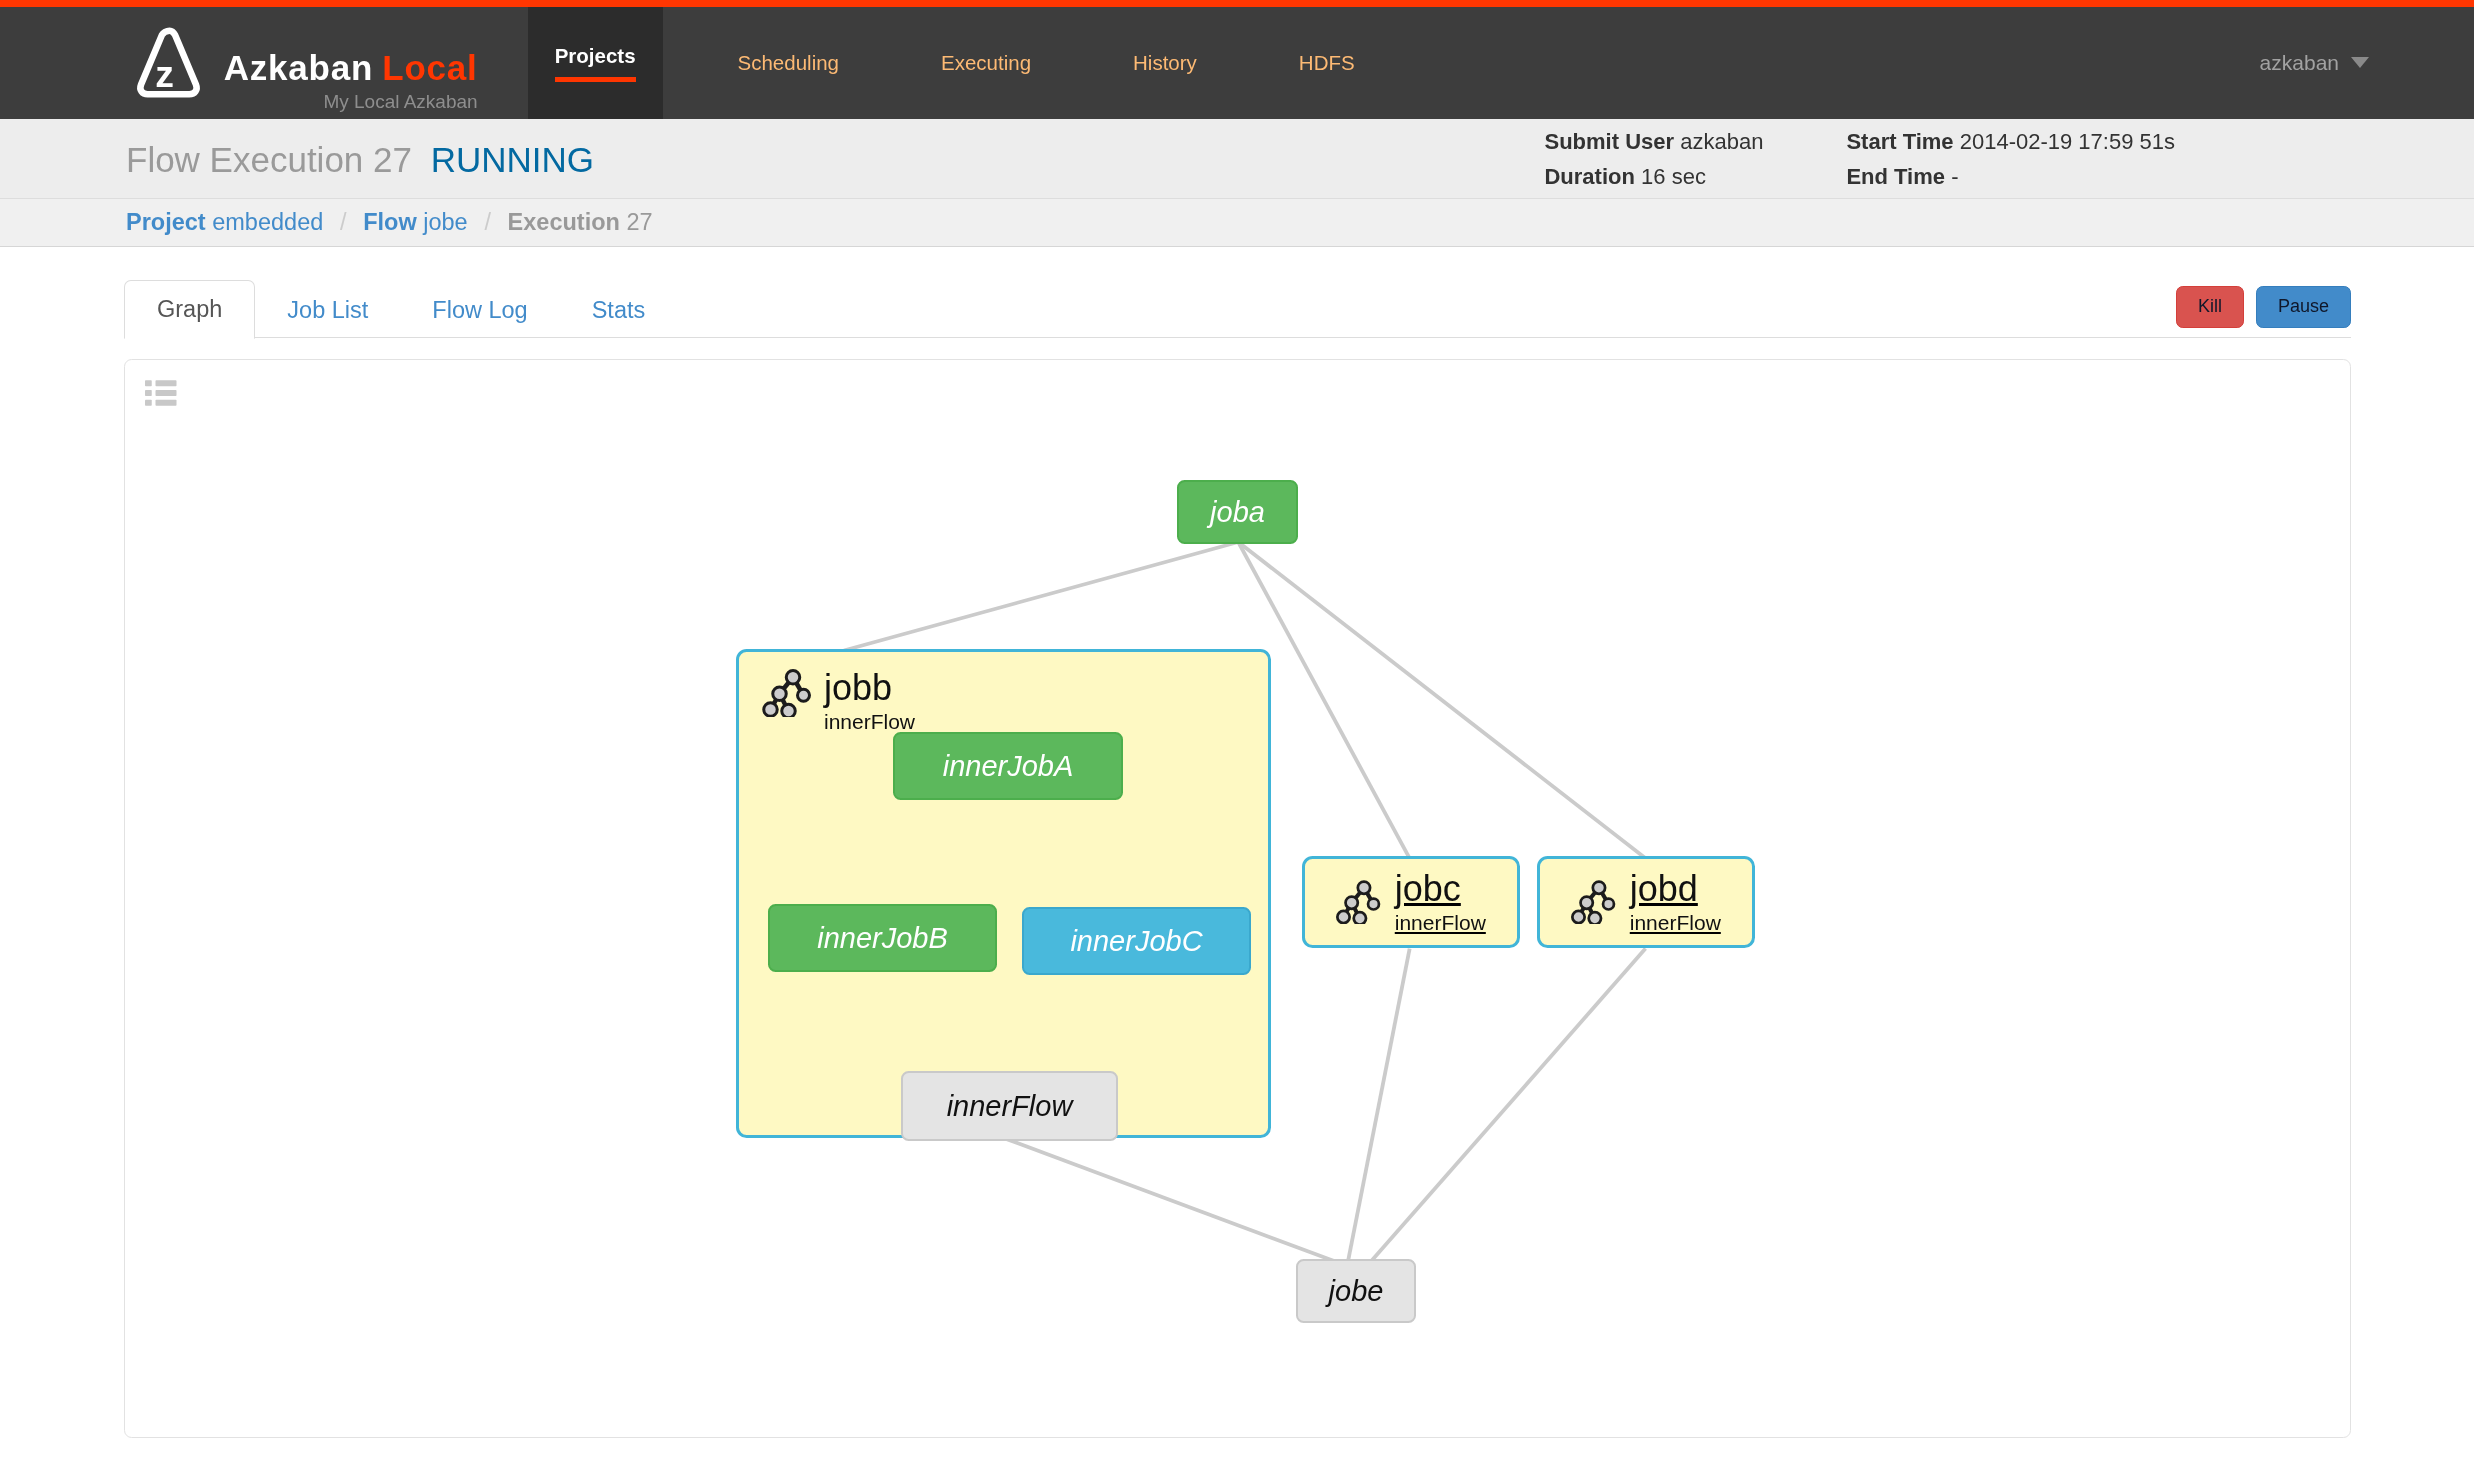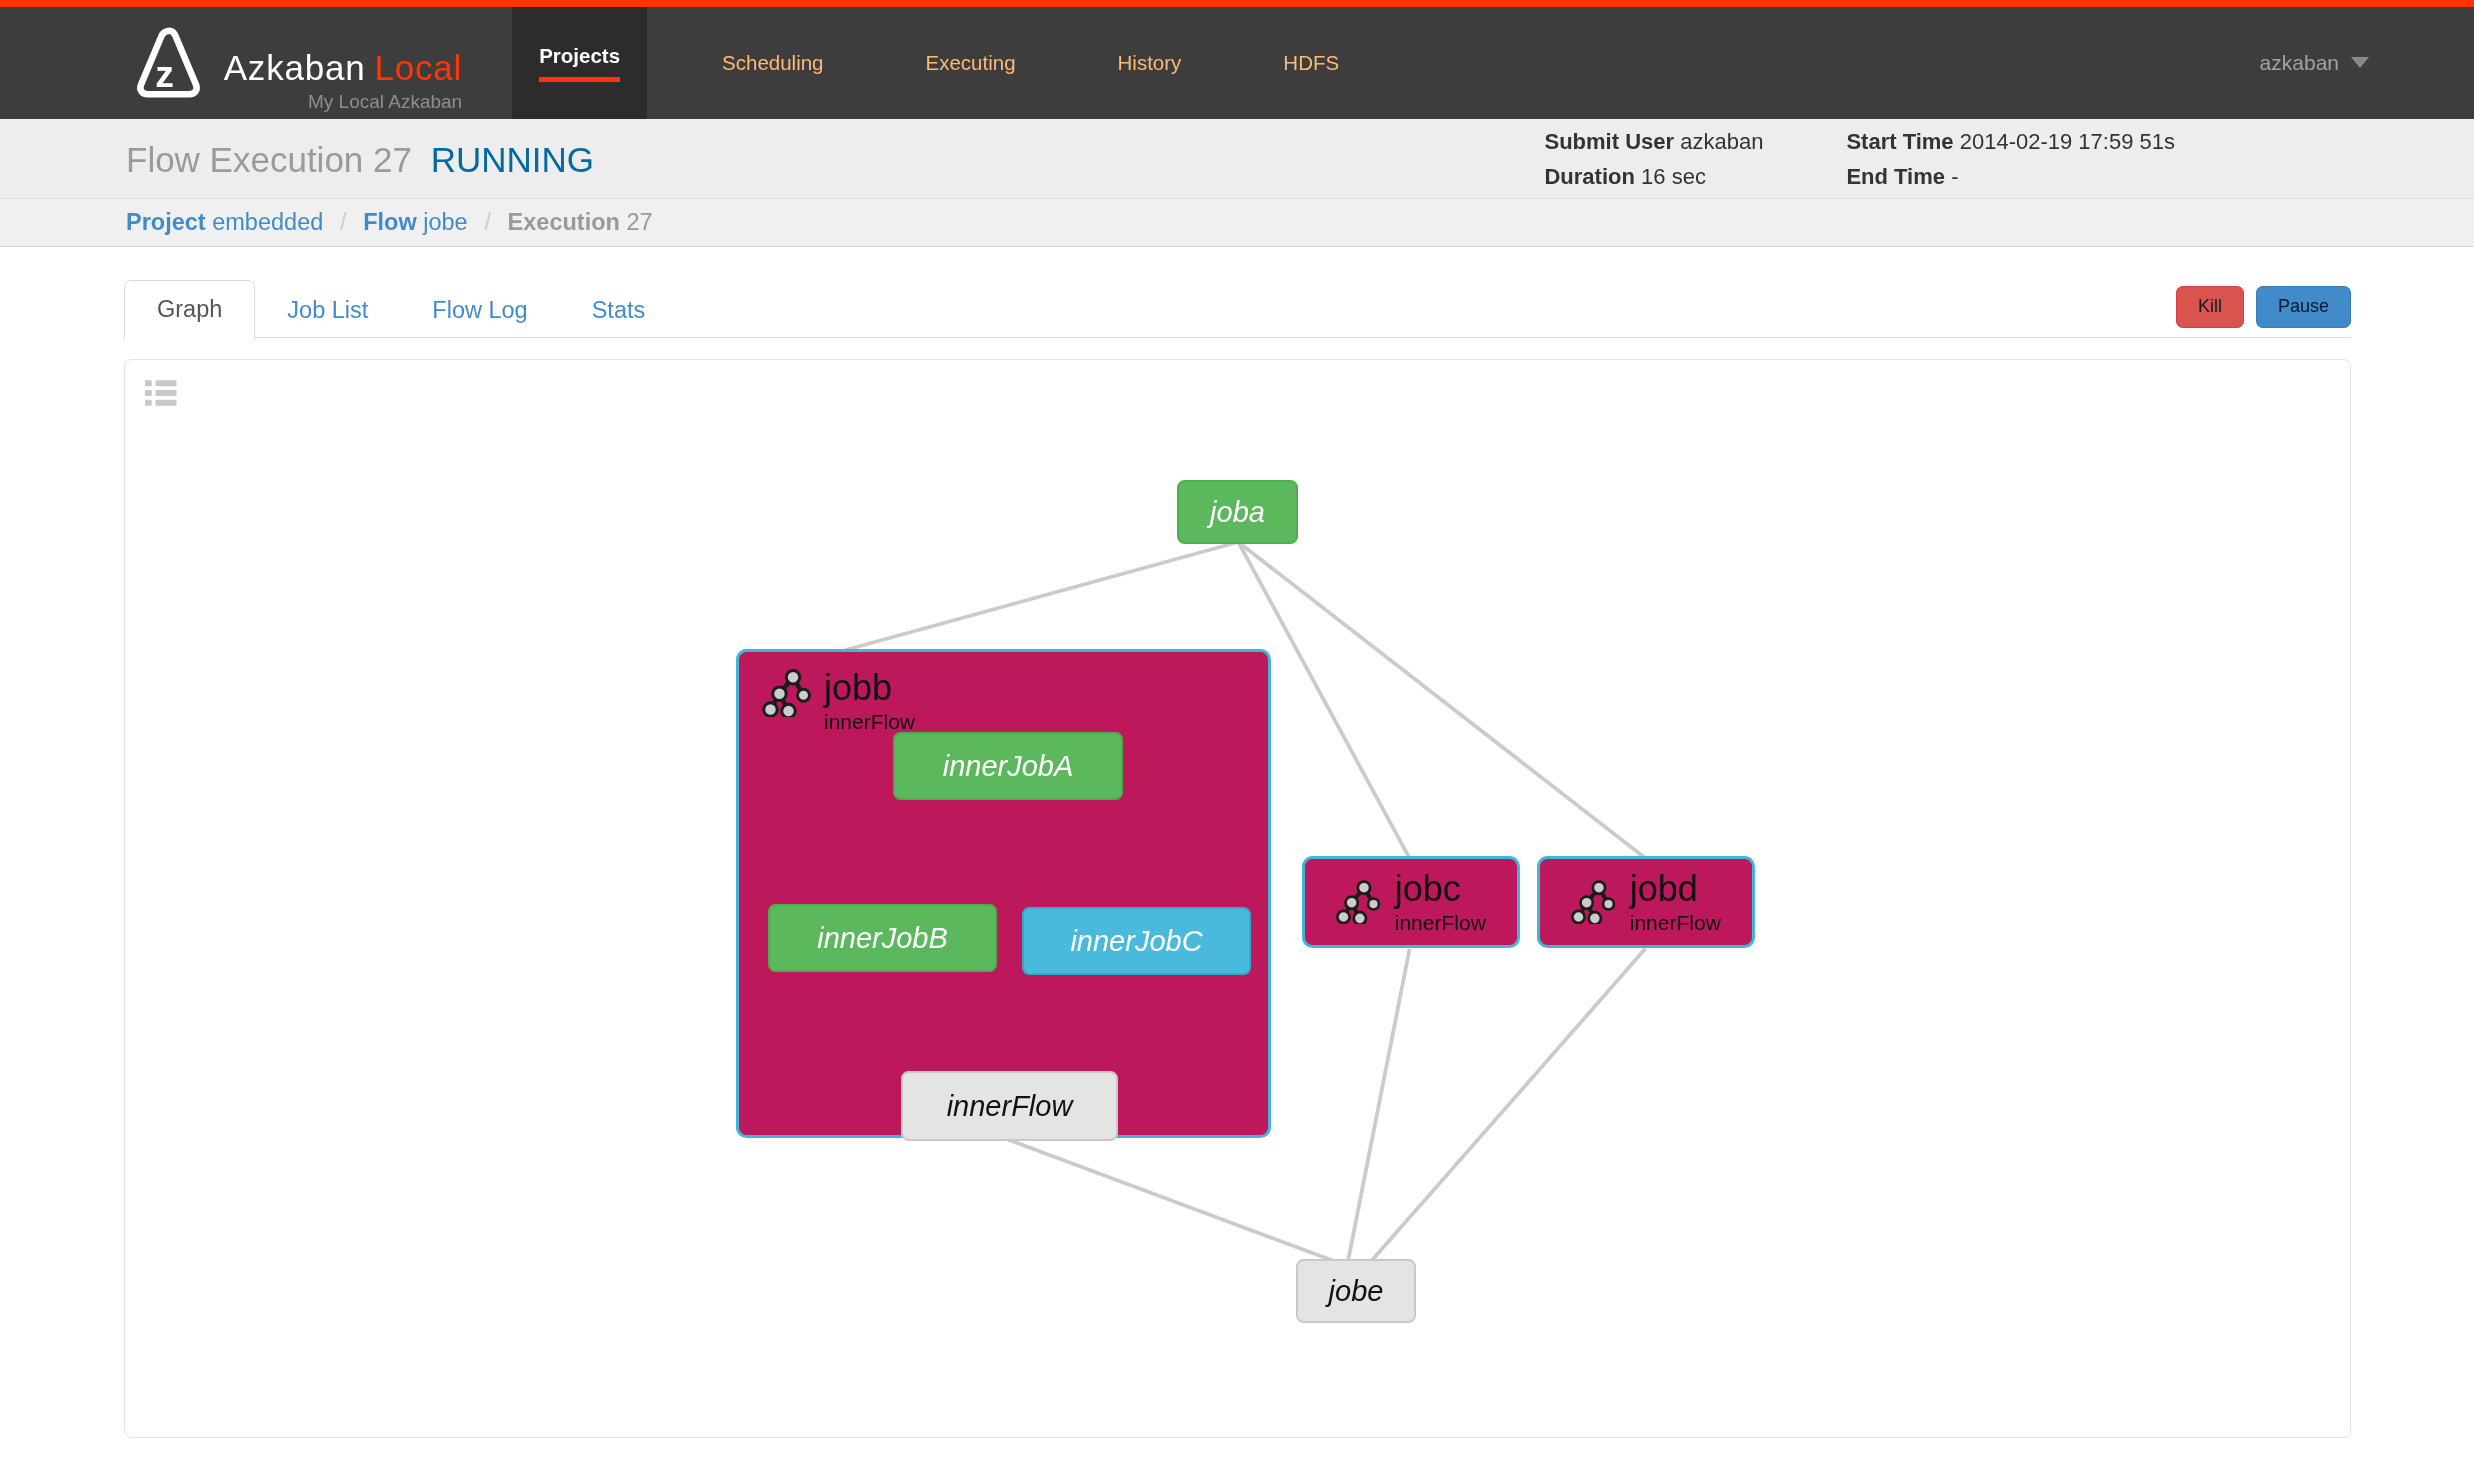--- a/index.html
+++ b/index.html
@@ -5,21 +5,21 @@
   * { box-sizing: border-box; margin: 0; padding: 0; }
   html, body { width: 2475px; height: 1482px; overflow: hidden; background: #ffffff;
     font-family: "Liberation Sans", sans-serif; }
 
   
   .top-strip { height: 6.8px; background: #ff3601; }
   .navbar { height: 112px; background: #3d3d3d; display: flex; align-items: stretch; }
   .brand { margin-left: 133px; display: flex; align-items: center; }
   .brand-icon { width: 71px; height: 79px; margin-right: 19.7px; }
   .brand-text-wrap { display: flex; flex-direction: column; align-items: flex-end; }
-  .brand-line { font-size: 35px; font-weight: normal; color: #ffffff; letter-spacing: 0.8px; margin-top: 36px; }
+  .brand-line { font-size: 35px; font-weight: bold; color: #ffffff; letter-spacing: 0.8px; margin-top: 36px; }
   .brand-line .suffix { color: #ff3601; margin-left: 9px; }
   .brand-sub { font-size: 19px; color: #8e8e8e; margin-top: 3px; }
   .nav-items { display: flex; margin-left: 50px; align-items: stretch; gap: 48px; }
   .nav-item { padding: 0 27px; display: flex; align-items: center; color: #fdba74;
     font-size: 20.5px; cursor: pointer; }
   .nav-item.active { background: #2c2c2c; color: #ffffff; font-weight: bold; }
   .nav-item.active span { padding-bottom: 9px; border-bottom: 5.3px solid #ff3601; }
   .nav-user { margin-left: auto; margin-right: 106px; display: flex; align-items: center;
     color: #a2a2a2; font-size: 21px; cursor: pointer; }
   .caret-down { width: 0; height: 0; margin-left: 12px; border-left: 9.9px solid transparent;
@@ -64,22 +64,22 @@
   .edges { position: absolute; left: 0; top: 0; width: 100%; height: 100%; }
   .edges line { stroke: #cbcbcb; stroke-width: 5; }
 
   .node { position: absolute; display: flex; align-items: center; justify-content: center;
     border-radius: 7.6px; cursor: pointer; font-style: italic; }
   .node.success { background: #5cb85c; border: 2.3px solid #4cae4c; color: #ffffff; }
   .node.info { background: #49b9dc; border: 2.3px solid #3aa8cd; color: #ffffff; }
   .node.gray { background: #e4e4e4; border: 2.3px solid #c9c9c9; color: #111111; }
   .node .nlabel { font-size: 29px; }
 
-  .flow-box { position: absolute; background: #be185d; border: 3px solid #41b5d8;
-    border-radius: 10.6px; }
+  .flow-box { position: absolute; background: #fef9c3; border: 3px solid #41b5d8;
+    border-radius: 10.6px; text-decoration: underline; }
   .flow-header { position: absolute; left: 23px; top: 16.7px; display: flex; gap: 12px; }
   .flow-box.small { display: flex; align-items: center; justify-content: center; gap: 13.6px;
     cursor: pointer; }
   .flow-title { font-size: 36px; color: #111111; line-height: 1.05; }
   .flow-sub { font-size: 21px; color: #111111; margin-top: 3px; }
 </style>
 </head>
 <body>
 
 <div class="top-strip"></div>

